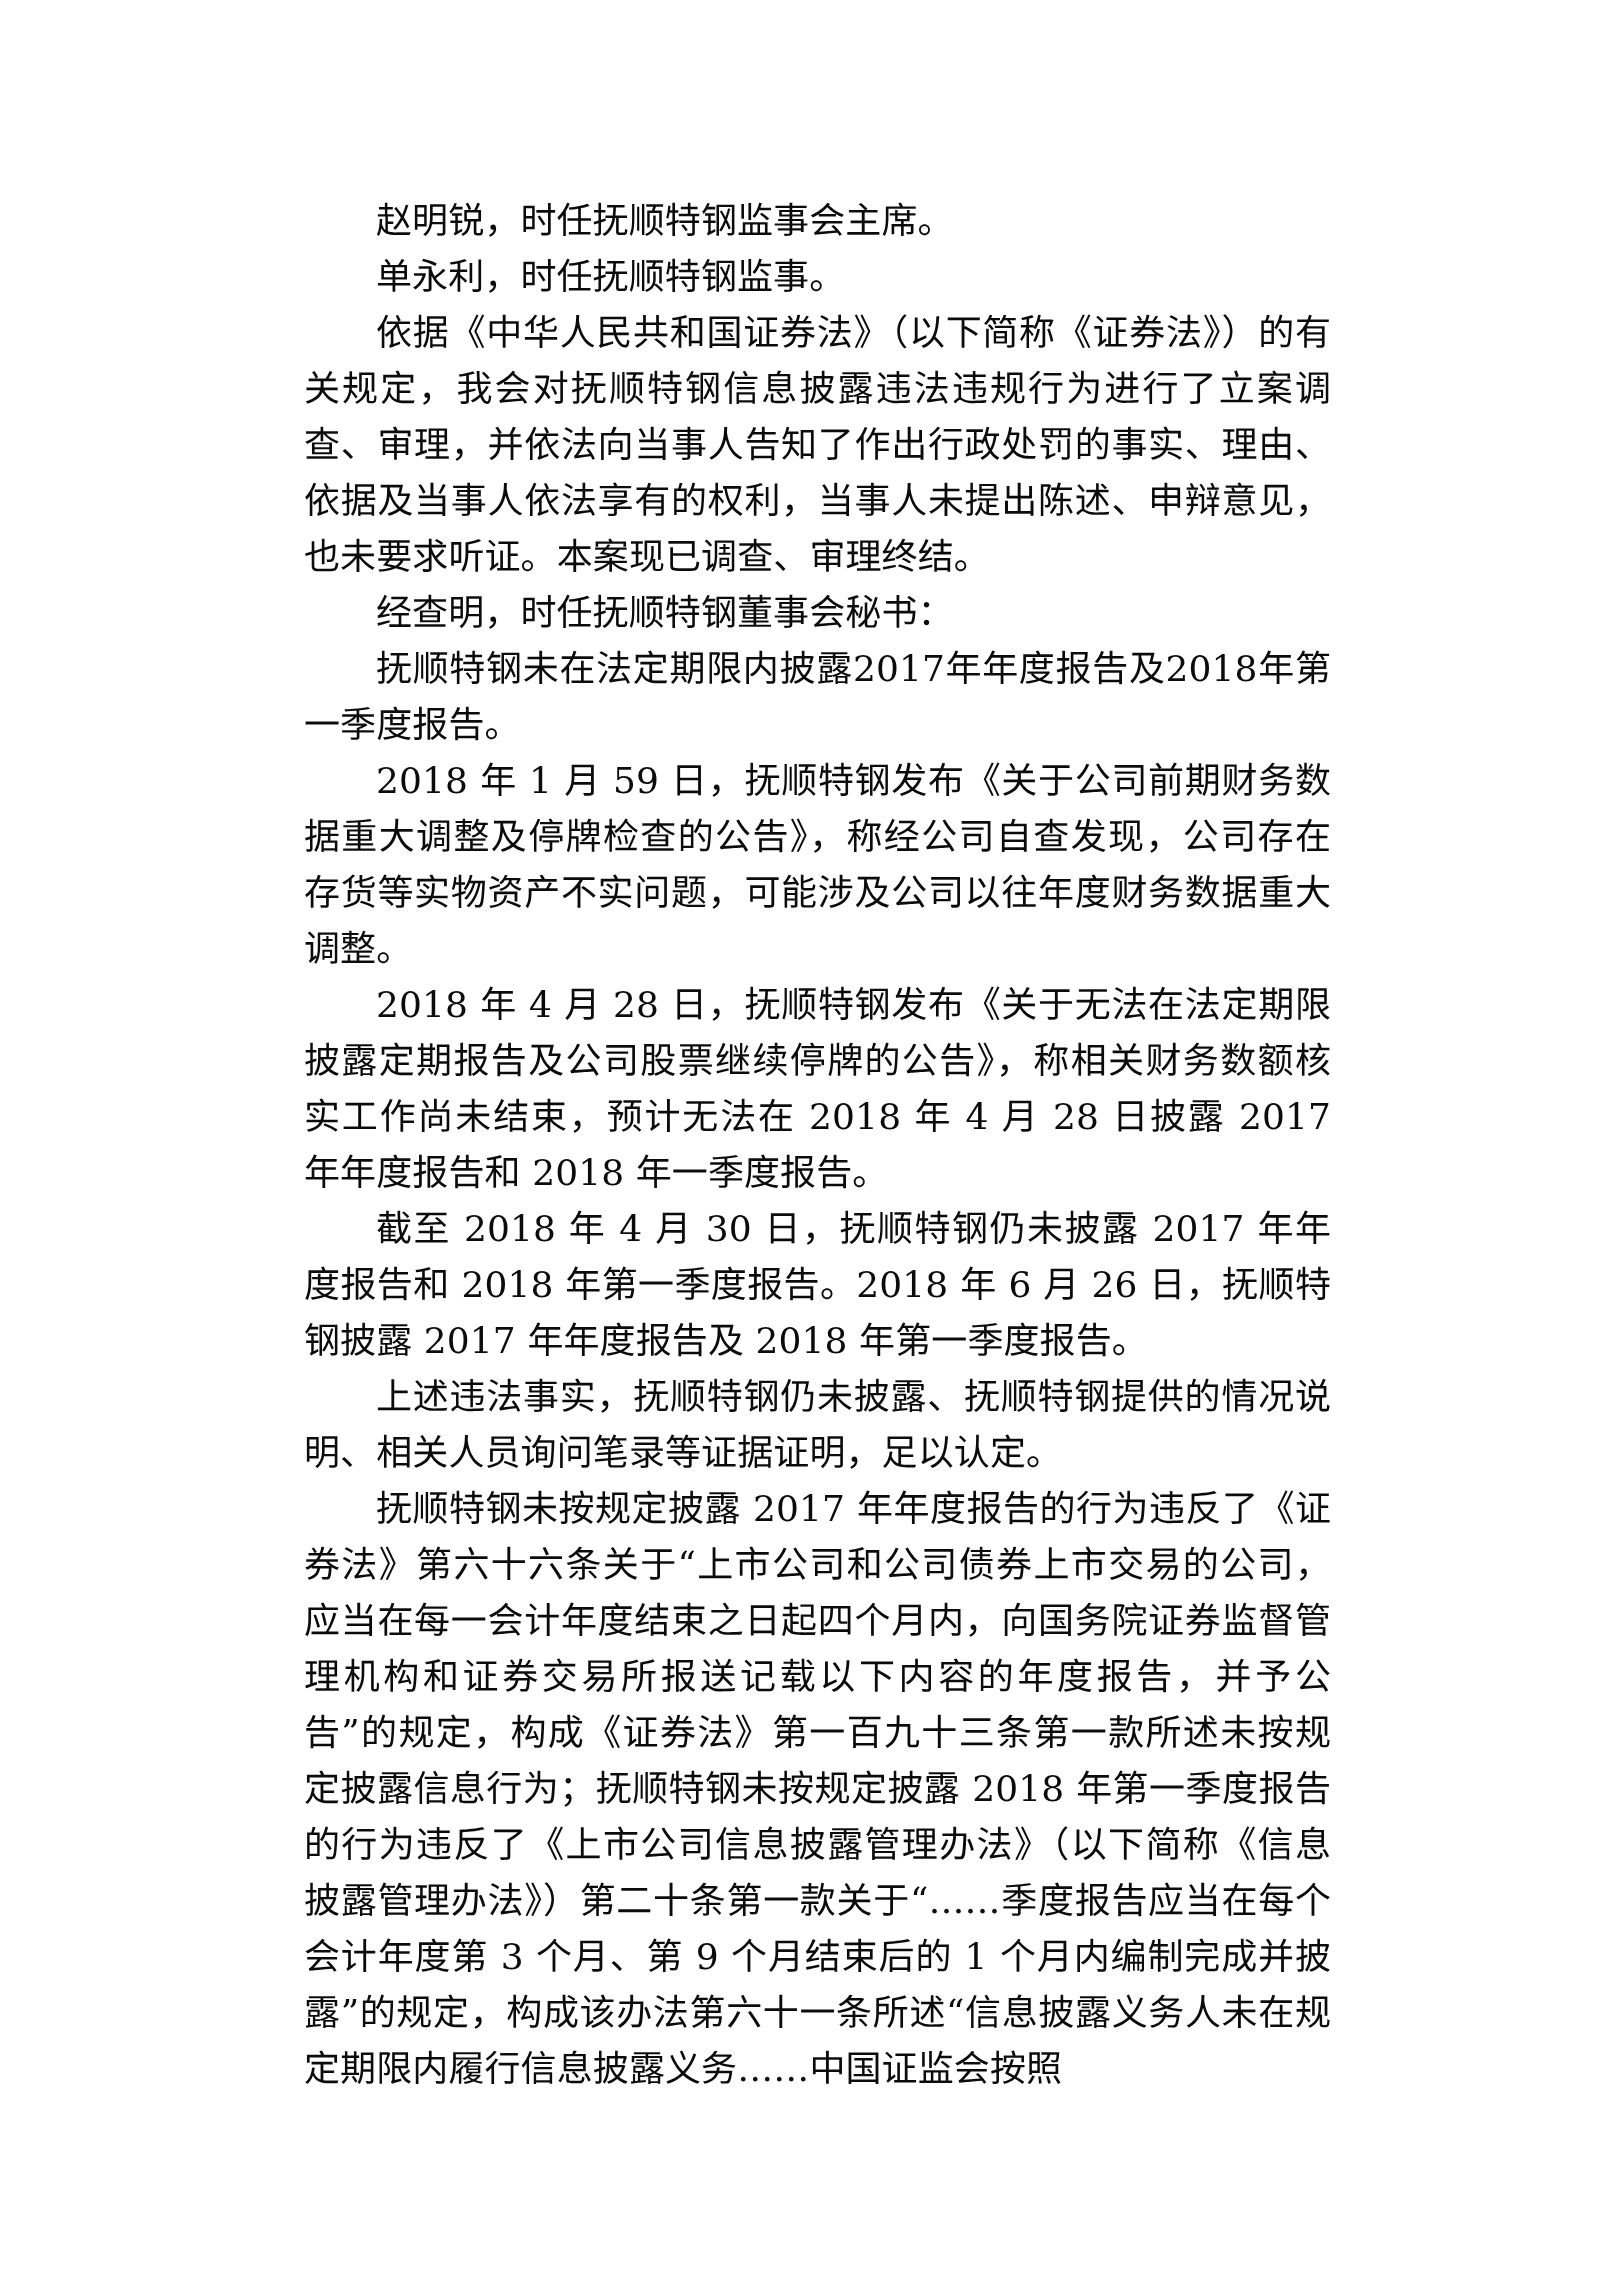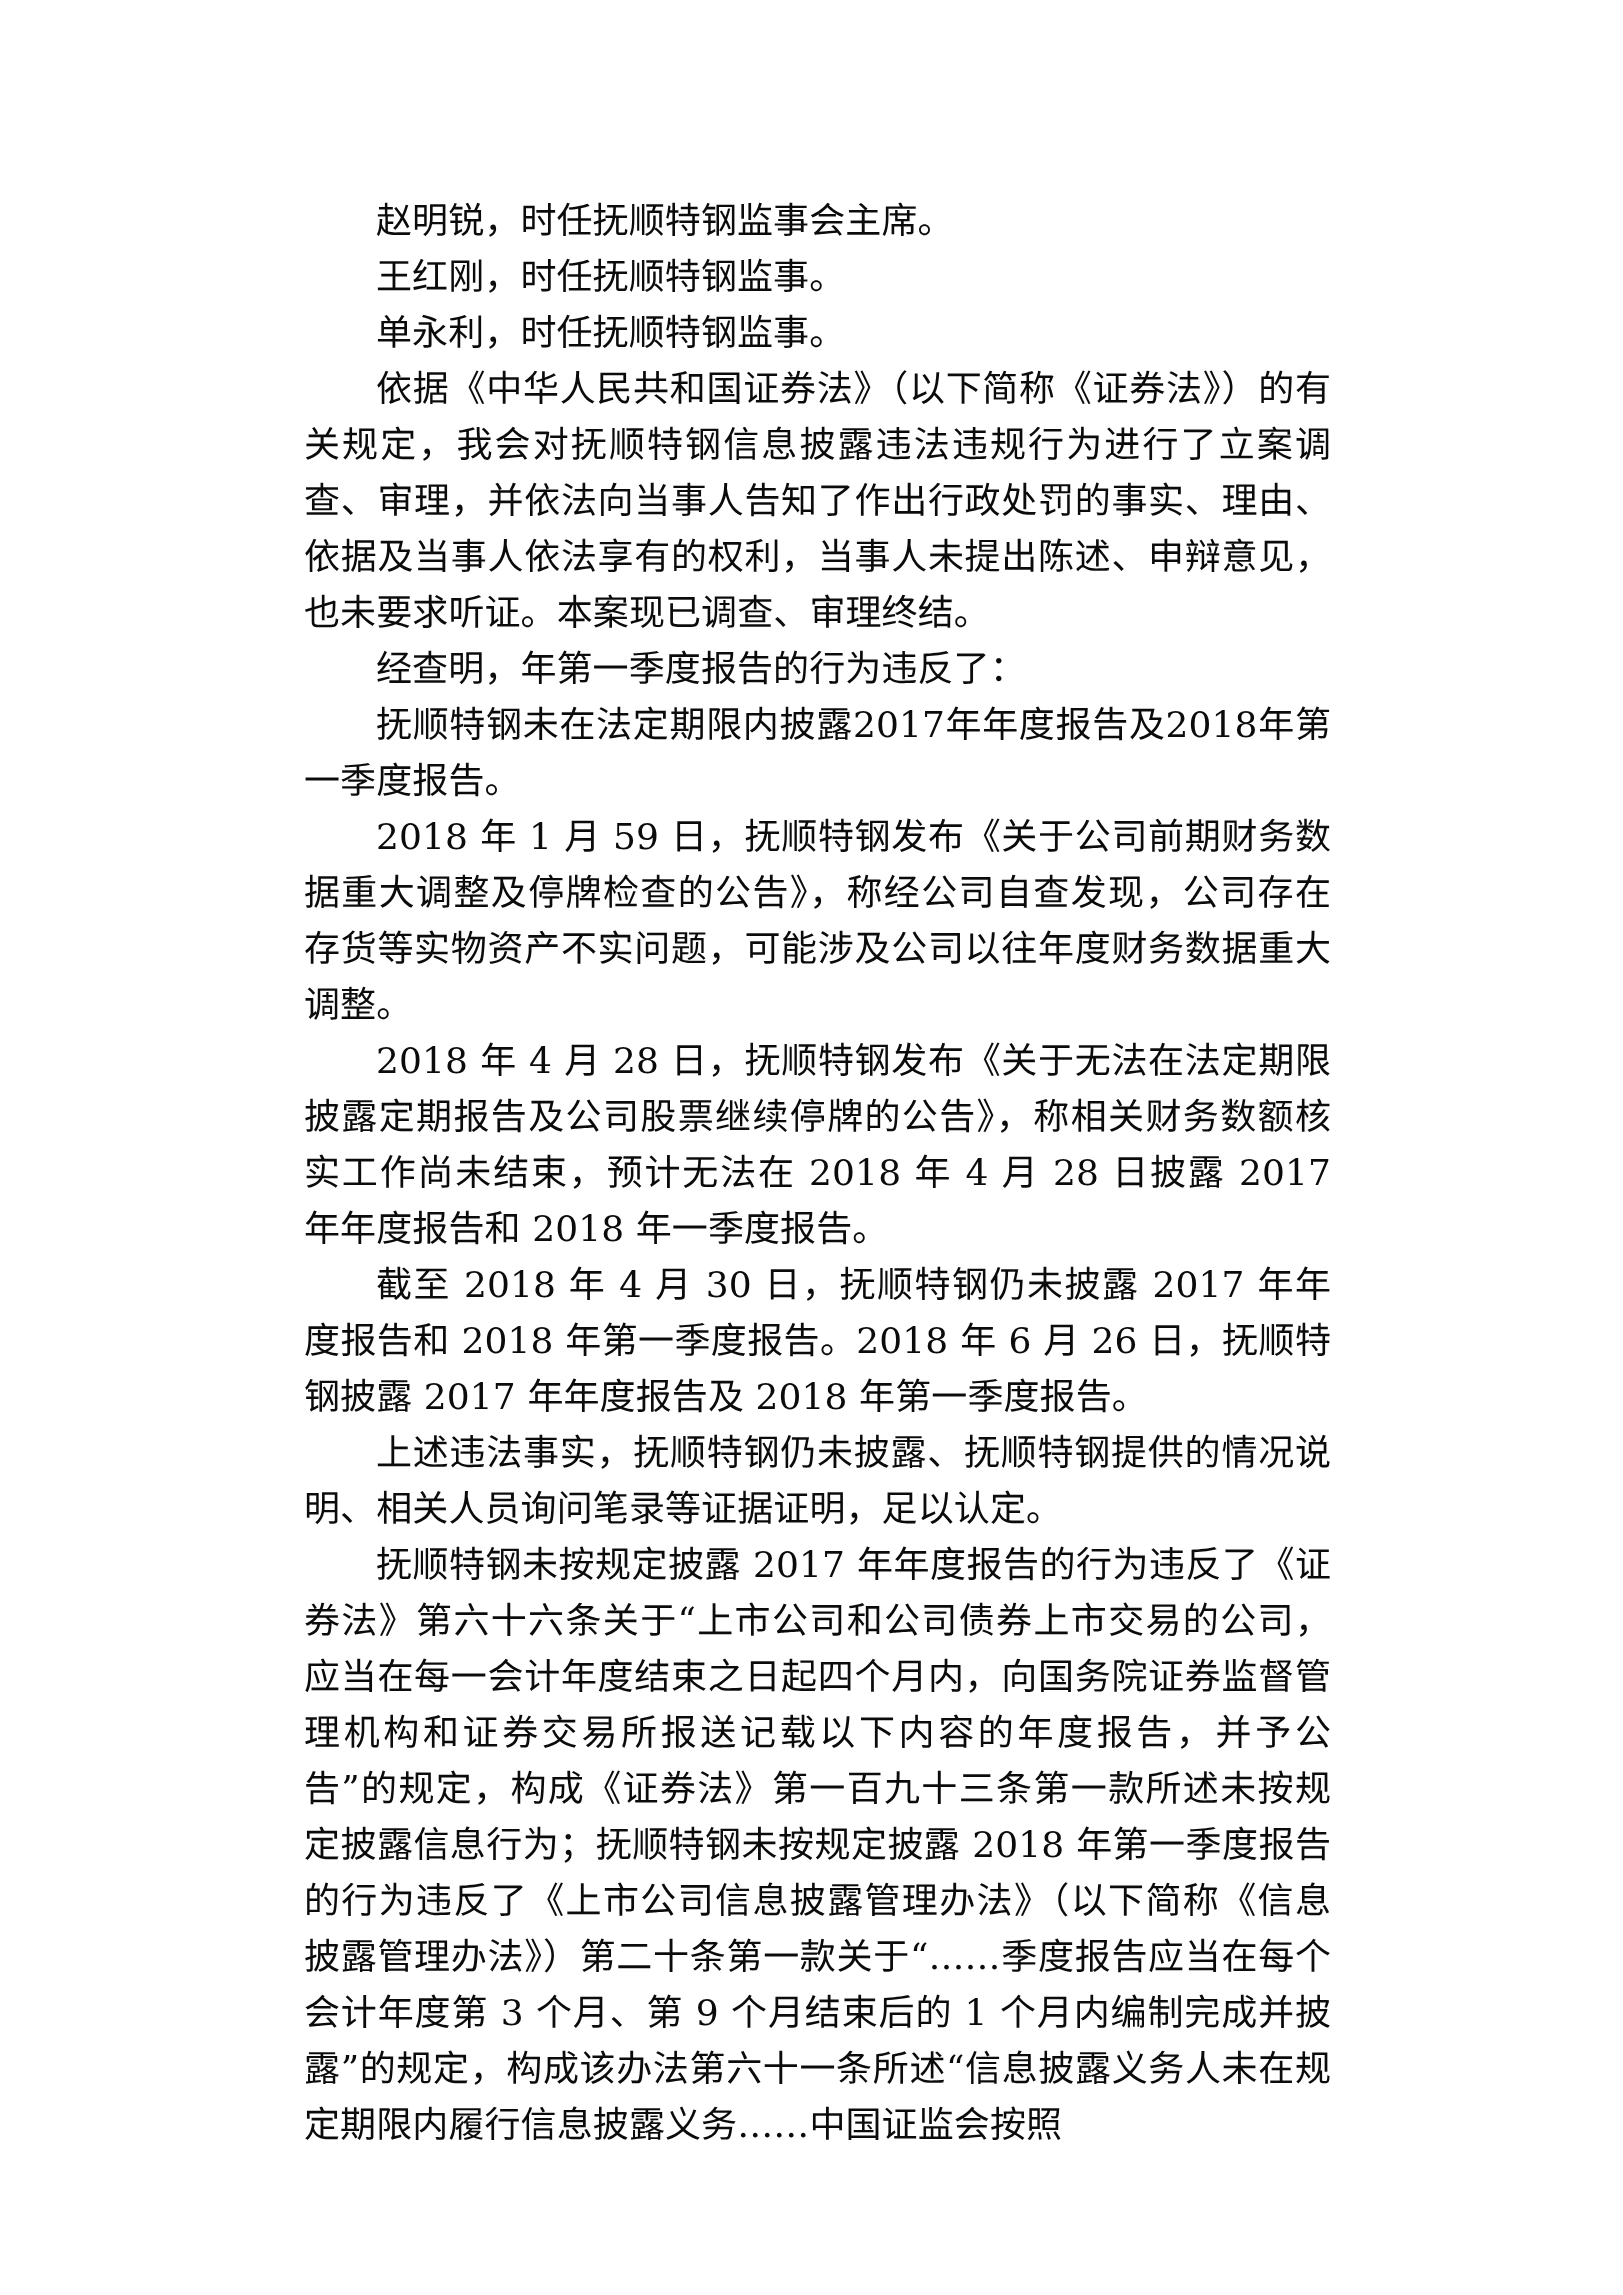--- a/index.html
+++ b/index.html
@@ -63,25 +63,24 @@
 
   
 </style>
 </head>
 <body>
 
 <div id="page-sheet">
   <div id="doc-body">
 
     <p class="para roster">赵明锐，时任抚顺特钢监事会主席。</p>
-    <p class="para roster">王红刚，时任抚顺特钢监事。</p>
     <p class="para roster">单永利，时任抚顺特钢监事。</p>
 
     <p class="para">依据《中华人民共和国证券法》（以下简称《证券法》）的有关规定，我会对抚顺特钢信息披露违法违规行为进行了立案调查、审理，并依法向当事人告知了作出行政处罚的事实、理由、依据及当事人依法享有的权利，当事人未提出陈述、申辩意见，也未要求听证。本案现已调查、审理终结。</p>
-    <p class="para">经查明，年第一季度报告的行为违反了：</p>
+    <p class="para">经查明，时任抚顺特钢董事会秘书：</p>
     <p class="para">抚顺特钢未在法定期限内披露2017年年度报告及2018年第一季度报告。</p>
     <p class="para">2018 年 1 月 59 日，抚顺特钢发布《关于公司前期财务数据重大调整及停牌检查的公告》，称经公司自查发现，公司存在存货等实物资产不实问题，可能涉及公司以往年度财务数据重大调整。</p>
     <p class="para">2018 年 4 月 28 日，抚顺特钢发布《关于无法在法定期限披露定期报告及公司股票继续停牌的公告》，称相关财务数额核实工作尚未结束，预计无法在 2018 年 4 月 28 日披露 2017 年年度报告和 2018 年一季度报告。</p>
     <p class="para">截至 2018 年 4 月 30 日，抚顺特钢仍未披露 2017 年年度报告和 2018 年第一季度报告。2018 年 6 月 26 日，抚顺特钢披露 2017 年年度报告及 2018 年第一季度报告。</p>
     <p class="para">上述违法事实，抚顺特钢仍未披露、抚顺特钢提供的情况说明、相关人员询问笔录等证据证明，足以认定。</p>
     <p class="para">抚顺特钢未按规定披露 2017 年年度报告的行为违反了《证券法》第六十六条关于“上市公司和公司债券上市交易的公司，应当在每一会计年度结束之日起四个月内，向国务院证券监督管理机构和证券交易所报送记载以下内容的年度报告，并予公告”的规定，构成《证券法》第一百九十三条第一款所述未按规定披露信息行为；抚顺特钢未按规定披露 2018 年第一季度报告的行为违反了《上市公司信息披露管理办法》（以下简称《信息披露管理办法》）第二十条第一款关于“……季度报告应当在每个会计年度第 3 个月、第 9 个月结束后的 1 个月内编制完成并披露”的规定，构成该办法第六十一条所述“信息披露义务人未在规定期限内履行信息披露义务……中国证监会按照</p>
 
   </div>
 </div>
 

